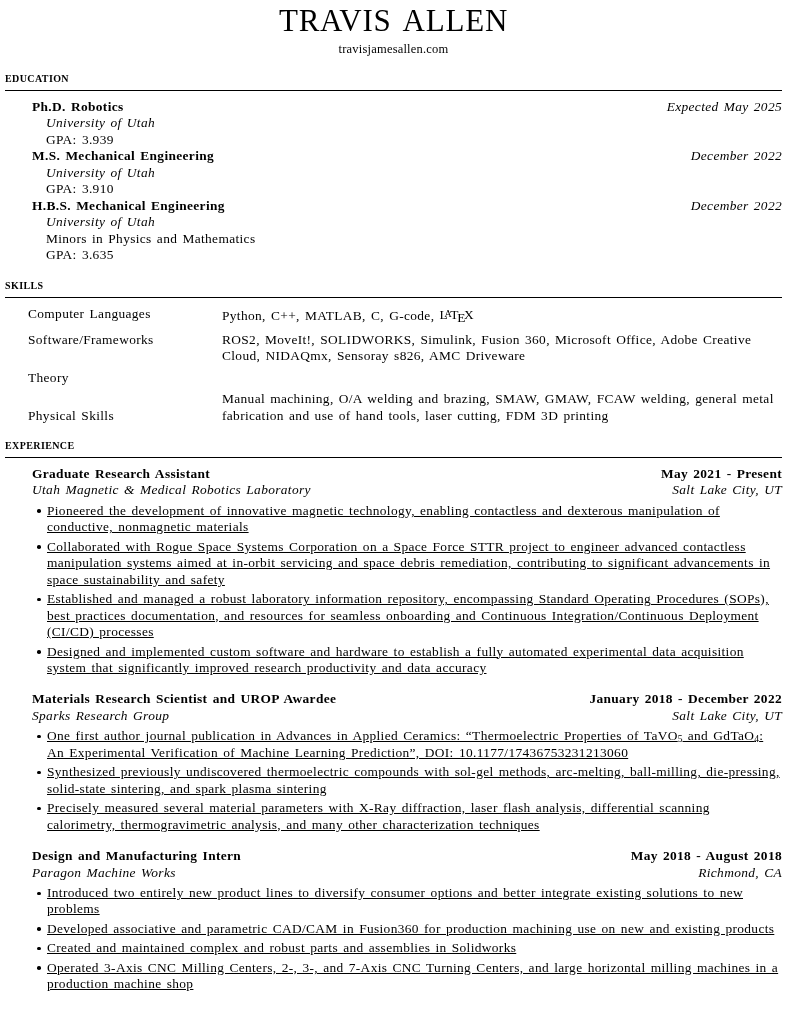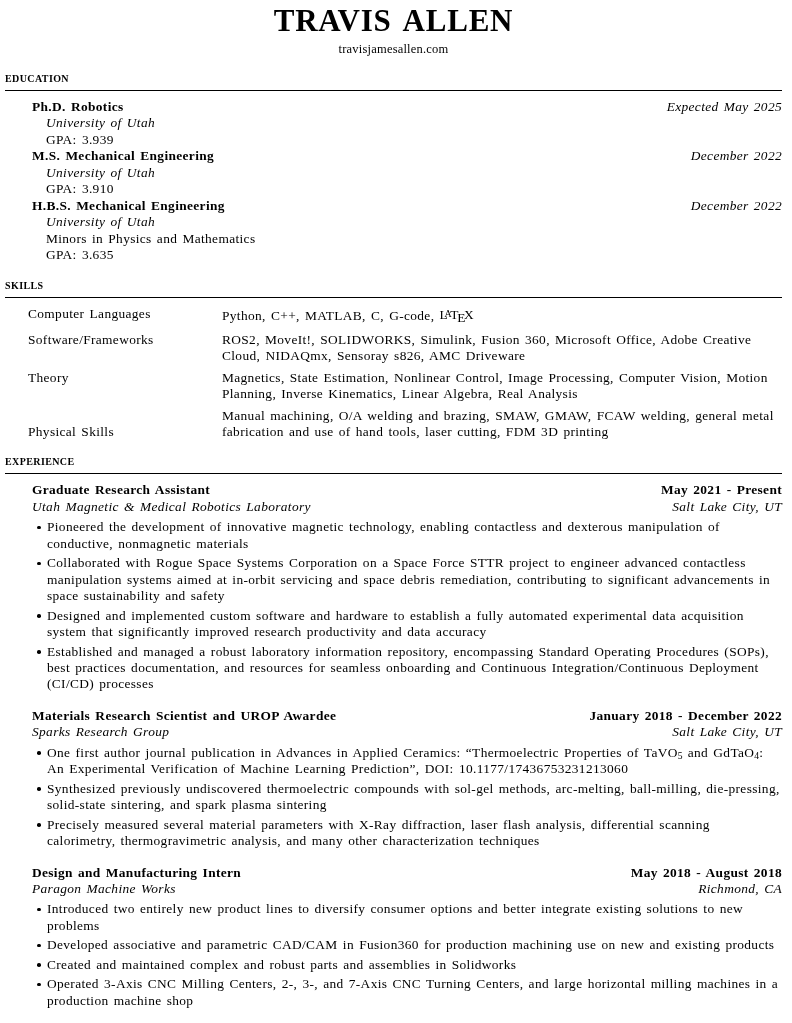--- a/index.html
+++ b/index.html
@@ -17,21 +17,21 @@
     font-size: 13.4px;
     line-height: 16.45px;
     letter-spacing: 0.35px;
     word-spacing: 1.5px;
   }
   .name {
     margin: 0;
     text-align: center;
     font-size: 31px;
     line-height: 35px;
-    font-weight: bold;
+    font-weight: normal;
     letter-spacing: 0.8px;
     word-spacing: 4px;
   }
   .website {
     text-align: center;
     font-size: 12.5px;
     line-height: 15px;
     margin-top: 4px;
     letter-spacing: 0.2px;
   }
@@ -60,20 +60,21 @@
   .skill-row:last-child { margin-bottom: 0; align-items: flex-end; }
   .skill-label { flex: none; width: 194px; }
   .skill-value { flex: 1; }
 
   .job { margin-bottom: 15px; }
   .job:last-child { margin-bottom: 0; }
   .job ul {
     list-style: none;
     margin: 4px 0 0 0;
     padding: 0 0 0 31px;
+    text-decoration: underline;
   }
   .job li {
     position: relative;
     padding-left: 11px;
     margin-bottom: 3px;
   }
   .job li:last-child { margin-bottom: 0; }
   .job li::before {
     content: "";
     position: absolute;
@@ -150,21 +151,20 @@
       <div class="skill-row">
         <div class="skill-label">Computer Languages</div>
         <div class="skill-value"><span>Python, C++, MATLAB, C, G-code, </span><span class="latex"><span>L</span><span class="lx-a">A</span><span>T</span><span class="lx-e">E</span><span>X</span></span></div>
       </div>
       <div class="skill-row">
         <div class="skill-label">Software/Frameworks</div>
         <div class="skill-value">ROS2, MoveIt!, SOLIDWORKS, Simulink, Fusion 360, Microsoft Office, Adobe Creative Cloud, NIDAQmx, Sensoray s826, AMC Driveware</div>
       </div>
       <div class="skill-row">
         <div class="skill-label">Theory</div>
-        <div class="skill-value">Magnetics, State Estimation, Nonlinear Control, Image Processing, Computer Vision, Motion Planning, Inverse Kinematics, Linear Algebra, Real Analysis</div>
       </div>
       <div class="skill-row">
         <div class="skill-label">Physical Skills</div>
         <div class="skill-value">Manual machining, O/A welding and brazing, SMAW, GMAW, FCAW welding, general metal fabrication and use of hand tools, laser cutting, FDM 3D printing</div>
       </div>
     </div>
   </section>
 
   <section>
     <h2 class="sec-head">EXPERIENCE</h2>
@@ -175,22 +175,22 @@
           <span class="bold">Graduate Research Assistant</span>
           <span class="bold">May 2021 - Present</span>
         </div>
         <div class="row it">
           <span>Utah Magnetic &amp; Medical Robotics Laboratory</span>
           <span>Salt Lake City, UT</span>
         </div>
         <ul>
           <li>Pioneered the development of innovative magnetic technology, enabling contactless and dexterous manipulation of conductive, nonmagnetic materials</li>
           <li>Collaborated with Rogue Space Systems Corporation on a Space Force STTR project to engineer advanced contactless manipulation systems aimed at in-orbit servicing and space debris remediation, contributing to significant advancements in space sustainability and safety</li>
+          <li>Established and managed a robust laboratory information repository, encompassing Standard Operating Procedures (SOPs), best practices documentation, and resources for seamless onboarding and Continuous Integration/Continuous Deployment (CI/CD) processes</li>
           <li>Designed and implemented custom software and hardware to establish a fully automated experimental data acquisition system that significantly improved research productivity and data accuracy</li>
-          <li>Established and managed a robust laboratory information repository, encompassing Standard Operating Procedures (SOPs), best practices documentation, and resources for seamless onboarding and Continuous Integration/Continuous Deployment (CI/CD) processes</li>
         </ul>
       </div>
 
       <div class="job">
         <div class="row">
           <span class="bold">Materials Research Scientist and UROP Awardee</span>
           <span class="bold">January 2018 - December 2022</span>
         </div>
         <div class="row it">
           <span>Sparks Research Group</span>

